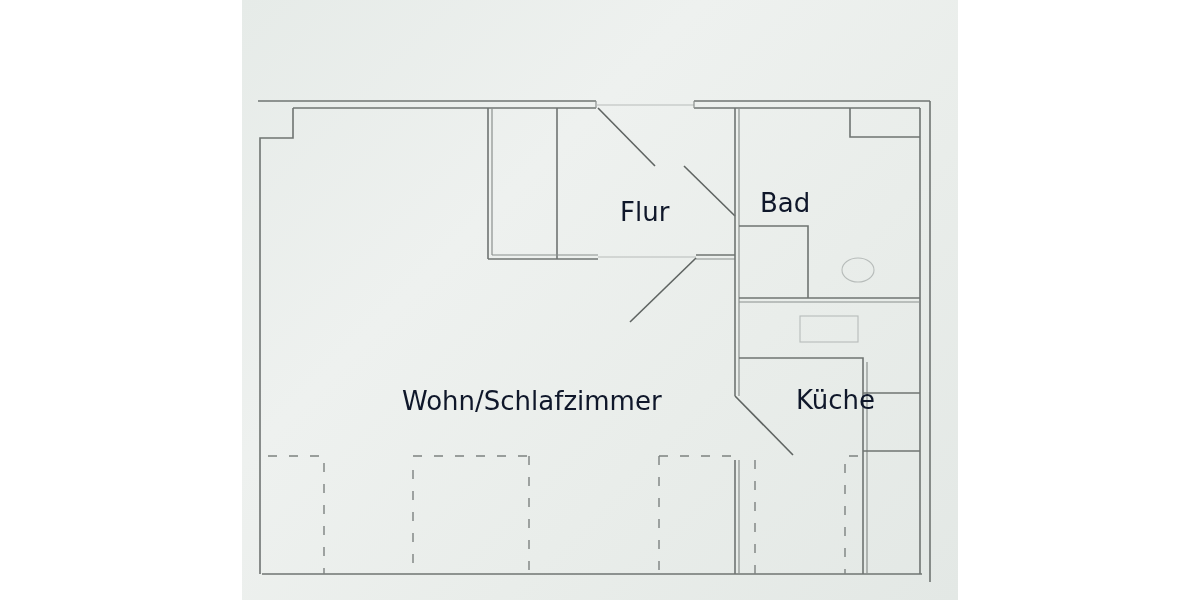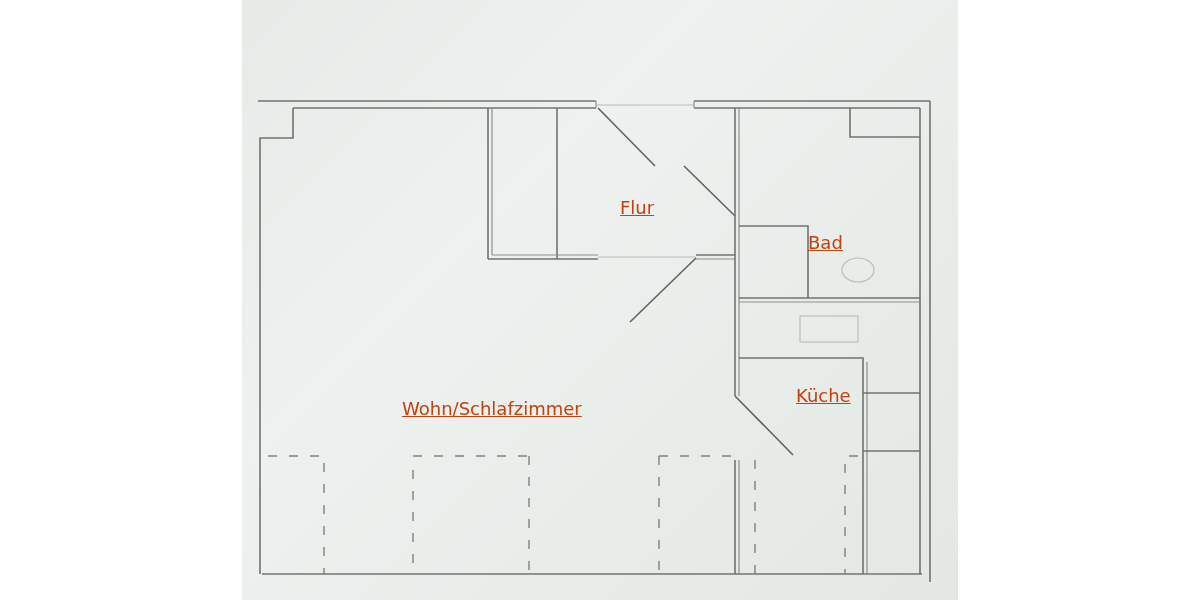--- a/index.html
+++ b/index.html
@@ -11,23 +11,22 @@
       position: absolute; left: 242px; top: 0; width: 716px; height: 600px;
       background: linear-gradient(135deg, #e6ebe8 0%, #eef1ef 35%, #e9edea 65%, #e3e8e5 100%);
     }
     svg.plan { position: absolute; left: 0; top: 0; width: 1200px; height: 600px; }
     .wall { stroke: #6f7472; stroke-width: 1.6; fill: none; }
     .wall-thin { stroke: #8a8f8d; stroke-width: 1.2; fill: none; }
     .faint { stroke: #b7bcba; stroke-width: 1.1; fill: none; }
     .door { stroke: #5f6462; stroke-width: 1.6; fill: none; }
     .dash { stroke: #7d8280; stroke-width: 1.4; fill: none; stroke-dasharray: 9 12; }
     .label {
-      position: absolute; color: #c2410c; font-size: 18px; white-space: nowrap;
+      position: absolute; color: #0f172a; font-size: 26px; white-space: nowrap;
       font-family: "DejaVu Sans", "Liberation Sans", sans-serif;
-      text-decoration: underline;
     }
   </style>
 </head>
 <body>
 
 <div class="paper"></div>
 
 <svg class="plan" viewBox="0 0 1200 600">
 
   <g>
@@ -90,15 +89,15 @@
     <line class="dash" x1="413" y1="470" x2="413" y2="574"></line>
     <line class="dash" x1="529" y1="456" x2="529" y2="574"></line>
     <polyline class="dash" points="659,456 735,456"></polyline>
     <line class="dash" x1="659" y1="456" x2="659" y2="574"></line>
     <line class="dash" x1="755" y1="460" x2="755" y2="574"></line>
     <polyline class="dash" points="858,456 845,456 845,574"></polyline>
   </g>
 </svg>
 
 <span class="label" style="left:620px; top:197px;">Flur</span>
-<span class="label" style="left:808px; top:188px;margin-top:44px;">Bad</span>
-<span class="label" style="left:402px; top:398px;text-align:center;">Wohn/Schlafzimmer</span>
+<span class="label" style="left:760px; top:188px;">Bad</span>
+<span class="label" style="left:402px; top:386px;text-align:center;">Wohn/Schlafzimmer</span>
 <span class="label" style="left:796px; top:385px;">Küche</span>
 
 </body></html>

